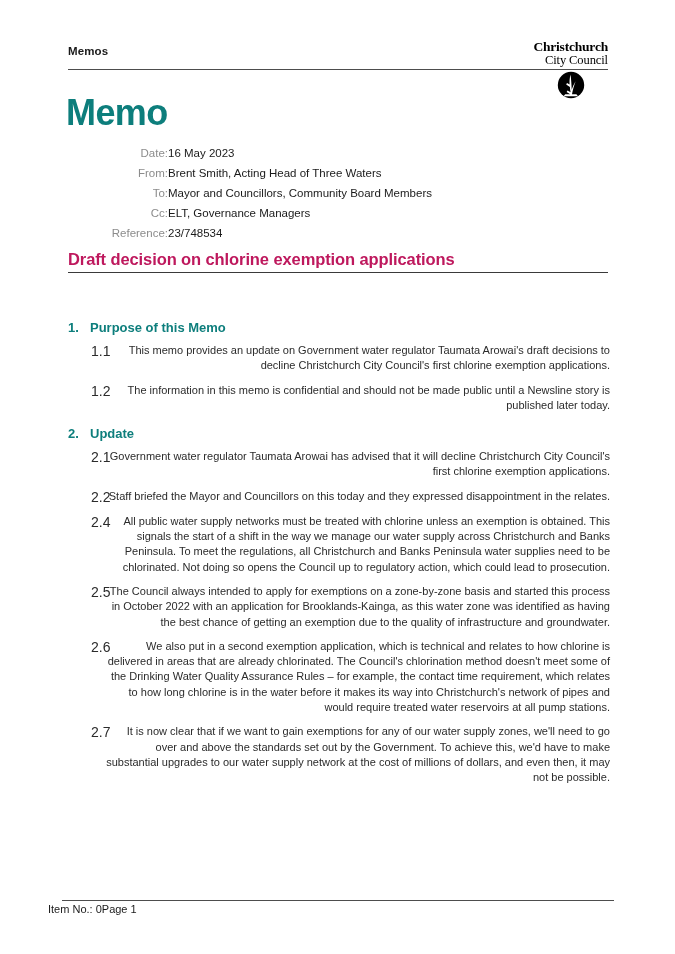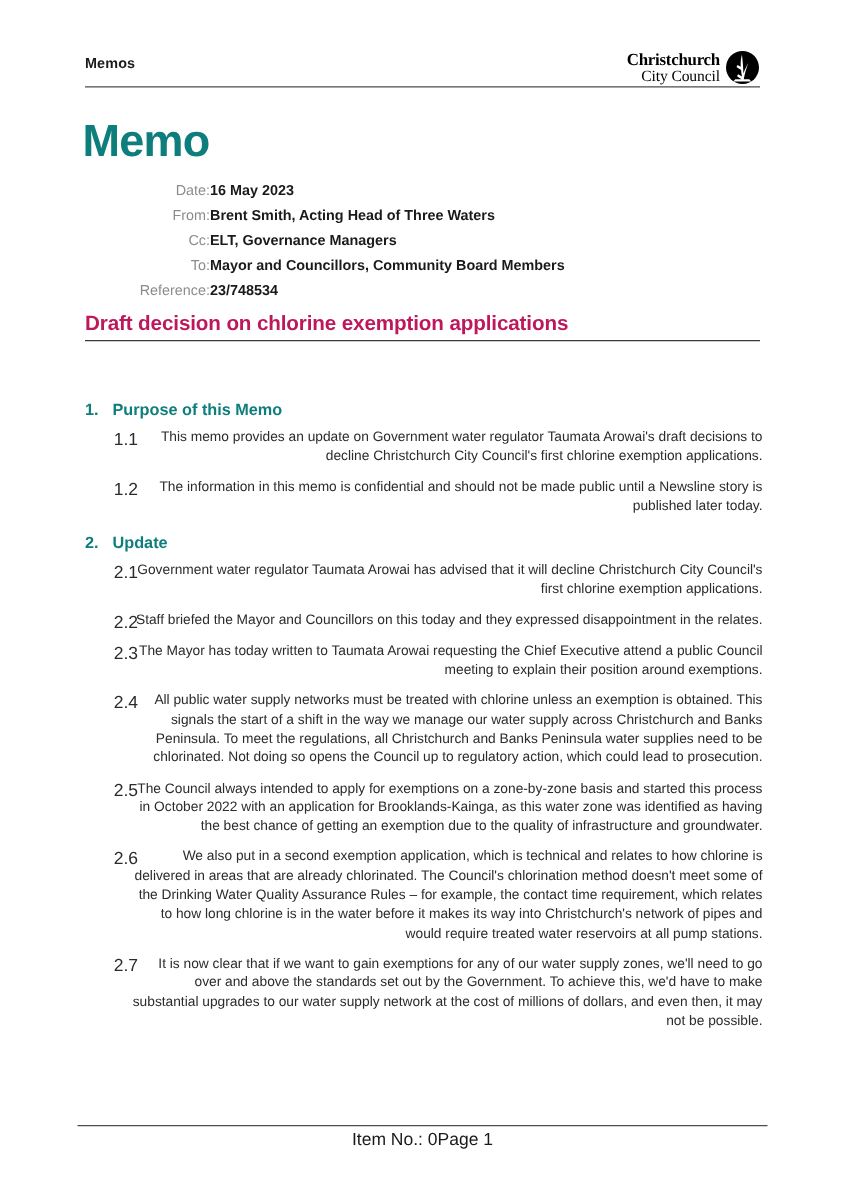--- a/index.html
+++ b/index.html
@@ -38,20 +38,21 @@
     font-size: 11.5px;
     font-weight: bold;
     color: #1a1a1a;
     letter-spacing: .1px;
     padding-top: 5px;
   }
   .logo {
     display: flex;
     align-items: center;
     gap: 4px;
+    flex-direction: column;
   }
   .logo-text {
     text-align: right;
     font-family: "Liberation Serif", serif;
     line-height: 1.02;
     color: #000;
   }
   .logo-line1 {
     font-size: 13.5px;
     font-weight: bold;
@@ -100,21 +101,21 @@
   }
   .meta-label {
     width: 100px;
     flex: 0 0 100px;
     font-size: 11.5px;
     color: #8c8c8c;
     text-align: right;
   }
   .meta-value {
     font-size: 11.5px;
-    font-weight: bold;
+    font-weight: normal;
     color: #1a1a1a;
     text-align: center;
   }
 
   .subject {
     position: absolute;
     left: 68px;
     top: 250px;
     width: 540px;
     font-size: 16.5px;
@@ -175,26 +176,26 @@
   .footer-rule {
     position: absolute;
     left: 62px;
     top: 900px;
     width: 552px;
     height: 0;
     border-top: 1.4px solid #4d4d4d;
   }
   .footer {
     position: absolute;
-    left: 62px;
+    left: 48px;
     top: 903px;
     width: 552px;
     display: flex;
-    justify-content: center;
-    font-size: 14px;
+    justify-content: flex-start;
+    font-size: 11px;
     color: #1a1a1a;
   }
 </style>
 </head>
 <body>
 
 <div class="page">
 
   <div class="running-header">
     <div class="running-header-title">Memos</div>
@@ -217,26 +218,26 @@
   <div class="meta">
     <div class="meta-row">
       <div class="meta-label">Date:</div>
       <div class="meta-value">16 May 2023</div>
     </div>
     <div class="meta-row">
       <div class="meta-label">From:</div>
       <div class="meta-value">Brent Smith, Acting Head of Three Waters</div>
     </div>
     <div class="meta-row">
+      <div class="meta-label">To:</div>
+      <div class="meta-value">Mayor and Councillors, Community Board Members</div>
+    </div>
+    <div class="meta-row">
       <div class="meta-label">Cc:</div>
       <div class="meta-value">ELT, Governance Managers</div>
-    </div>
-    <div class="meta-row">
-      <div class="meta-label">To:</div>
-      <div class="meta-value">Mayor and Councillors, Community Board Members</div>
     </div>
     <div class="meta-row">
       <div class="meta-label">Reference:</div>
       <div class="meta-value">23/748534</div>
     </div>
   </div>
 
   <div class="subject">Draft decision on chlorine exemption applications</div>
   <div class="subject-rule"></div>
 
@@ -262,24 +263,20 @@
         <span class="section-num">2.</span>
         <span>Update</span>
       </div>
       <div class="clause">
         <span class="clause-num">2.1</span>
         <span class="clause-text">Government water regulator Taumata Arowai has advised that it will decline Christchurch City Council's first chlorine exemption applications.</span>
       </div>
       <div class="clause">
         <span class="clause-num">2.2</span>
         <span class="clause-text">Staff briefed the Mayor and Councillors on this today and they expressed disappointment in the relates.</span>
-      </div>
-      <div class="clause">
-        <span class="clause-num">2.3</span>
-        <span class="clause-text">The Mayor has today written to Taumata Arowai requesting the Chief Executive attend a public Council meeting to explain their position around exemptions.</span>
       </div>
       <div class="clause">
         <span class="clause-num">2.4</span>
         <span class="clause-text">All public water supply networks must be treated with chlorine unless an exemption is obtained. This signals the start of a shift in the way we manage our water supply across Christchurch and Banks Peninsula. To meet the regulations, all Christchurch and Banks Peninsula water supplies need to be chlorinated. Not doing so opens the Council up to regulatory action, which could lead to prosecution.</span>
       </div>
       <div class="clause">
         <span class="clause-num">2.5</span>
         <span class="clause-text">The Council always intended to apply for exemptions on a zone-by-zone basis and started this process in October 2022 with an application for Brooklands-Kainga, as this water zone was identified as having the best chance of getting an exemption due to the quality of infrastructure and groundwater.</span>
       </div>
       <div class="clause">

